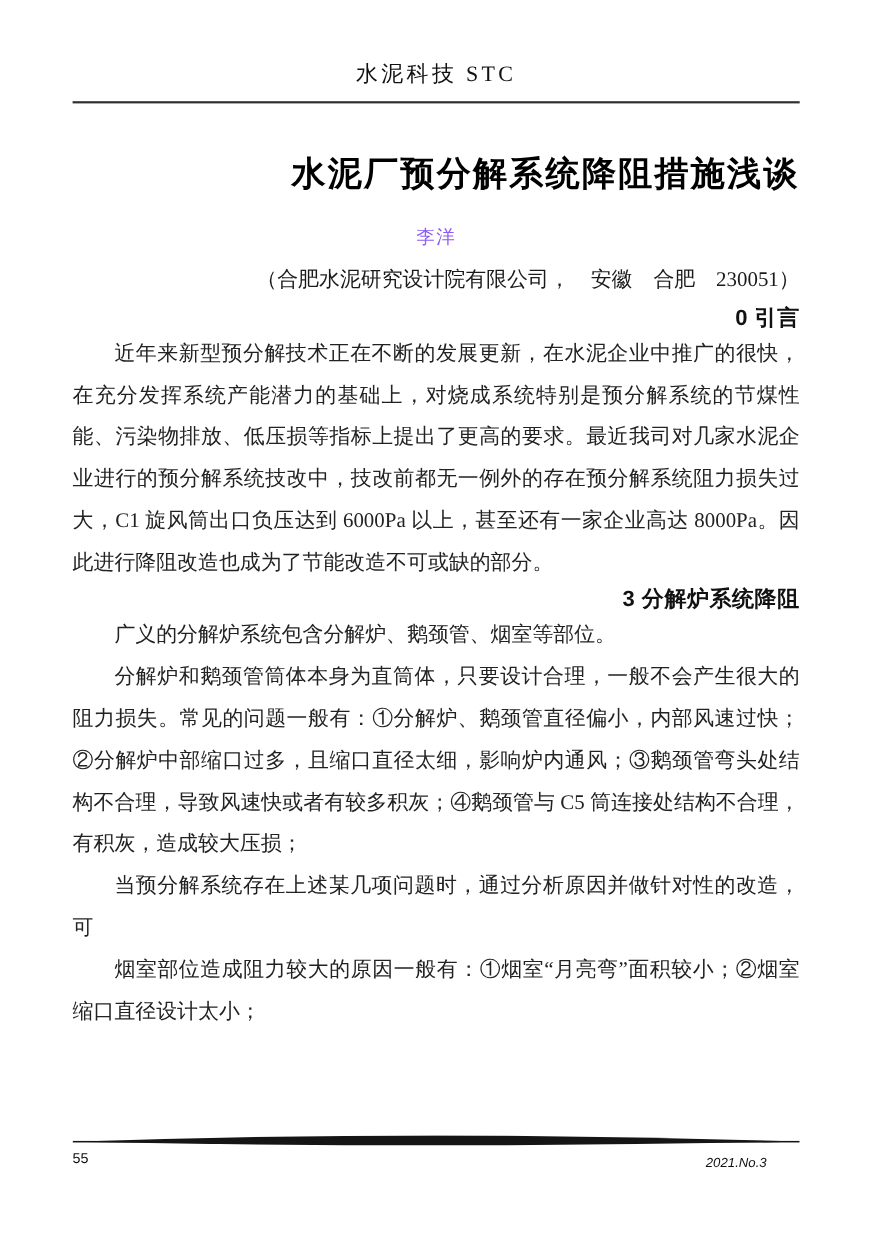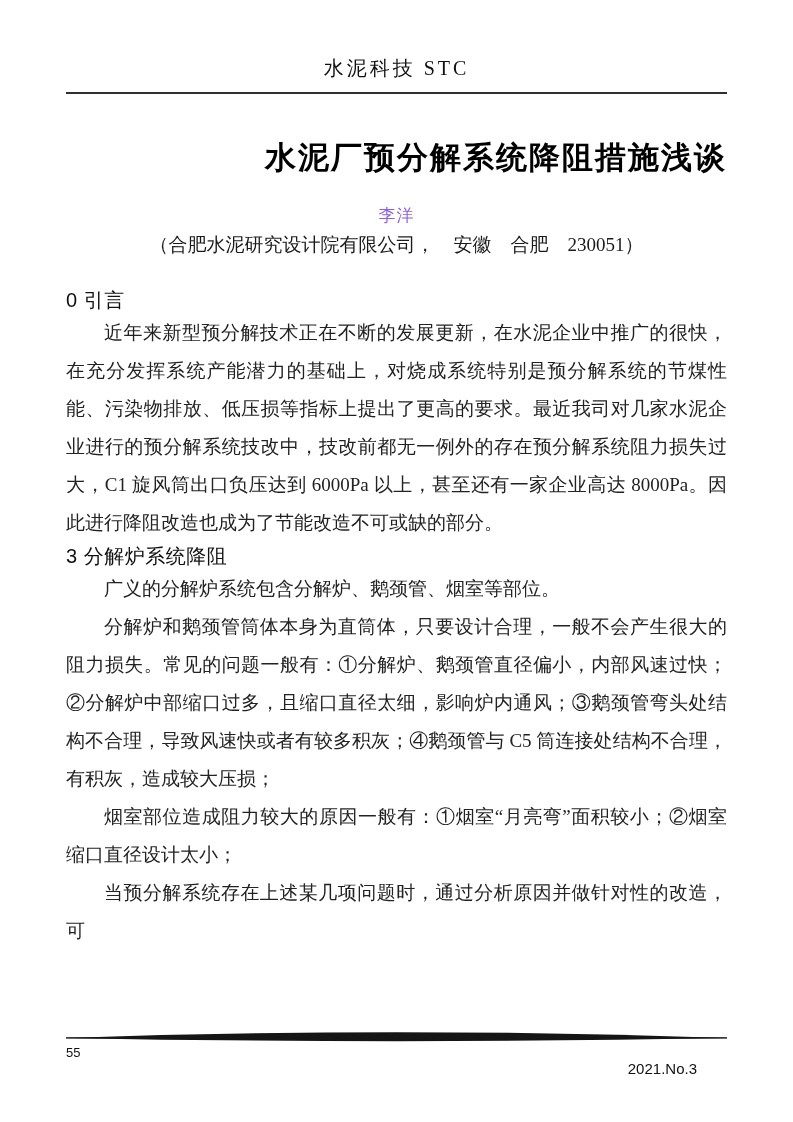--- a/index.html
+++ b/index.html
@@ -41,35 +41,36 @@
   .author {
     margin-top: 26px;
     text-align: center;
     font-family: "Liberation Serif", serif;
     font-size: 17px;
     line-height: 24px;
     letter-spacing: 1px;
     color: #8b5cf6;
   }
   .affil {
-    margin-top: 4px;
-    text-align: center;
+    margin-top: 14px;
+    text-align: right;
     font-family: "Liberation Serif", serif;
     font-size: 19px;
     line-height: 26px;
     color: #1a1a1a;
   }
   .sec-h {
-    margin: 28px 0 0 0;
+    margin: 7px 0 0 0;
     font-family: "Liberation Sans", sans-serif;
-    font-weight: 400;
+    font-weight: 700;
     font-size: 20px;
     line-height: 28px;
     letter-spacing: 0.5px;
     color: #111111;
+    text-align: right;
   }
   .sec-h.tight { margin-top: 0; }
   .body-p {
     margin: 0;
     font-family: "Liberation Serif", serif;
     font-size: 19px;
     line-height: 38px;
     text-align: justify;
     text-indent: 2em;
     color: #222222;
@@ -86,22 +87,23 @@
     margin-top: 1px;
     text-align: left;
     font-family: "Liberation Sans", sans-serif;
     font-size: 13px;
     line-height: 16px;
     color: #111111;
   }
   .issue {
     position: absolute;
     right: 30px;
-    top: 16px;
-    font-size: 15px;
+    top: 4px;
+    font-size: 12px;
+    font-style: italic;
   }
 </style>
 </head>
 <body>
 
 <div class="page">
 
   <header>
     <div class="journal">水泥科技 STC</div>
     <div class="header-rule"></div>
@@ -114,22 +116,22 @@
 
   <section>
     <h2 class="sec-h">0 引言</h2>
     <p class="body-p">近年来新型预分解技术正在不断的发展更新，在水泥企业中推广的很快，在充分发挥系统产能潜力的基础上，对烧成系统特别是预分解系统的节煤性能、污染物排放、低压损等指标上提出了更高的要求。最近我司对几家水泥企业进行的预分解系统技改中，技改前都无一例外的存在预分解系统阻力损失过大，C1 旋风筒出口负压达到 6000Pa 以上，甚至还有一家企业高达 8000Pa。因此进行降阻改造也成为了节能改造不可或缺的部分。</p>
   </section>
 
   <section>
     <h2 class="sec-h tight">3 分解炉系统降阻</h2>
     <p class="body-p">广义的分解炉系统包含分解炉、鹅颈管、烟室等部位。</p>
     <p class="body-p">分解炉和鹅颈管筒体本身为直筒体，只要设计合理，一般不会产生很大的阻力损失。常见的问题一般有：①分解炉、鹅颈管直径偏小，内部风速过快；②分解炉中部缩口过多，且缩口直径太细，影响炉内通风；③鹅颈管弯头处结构不合理，导致风速快或者有较多积灰；④鹅颈管与 C5 筒连接处结构不合理，有积灰，造成较大压损；</p>
+    <p class="body-p">当预分解系统存在上述某几项问题时，通过分析原因并做针对性的改造，可</p>
     <p class="body-p">烟室部位造成阻力较大的原因一般有：①烟室“月亮弯”面积较小；②烟室缩口直径设计太小；</p>
-    <p class="body-p">当预分解系统存在上述某几项问题时，通过分析原因并做针对性的改造，可</p>
   </section>
 
   <footer class="footer">
     <svg class="footer-divider" viewBox="0 0 661 12" xmlns="http://www.w3.org/2000/svg" aria-hidden="true">
       <rect x="0" y="5.2" width="661" height="1.4" fill="#151515"></rect>
       <path d="M0,5.9 Q330.5,-5.5 661,5.9 Q330.5,12.5 0,5.9 Z" fill="#151515"></path>
     </svg>
     <div class="footer-row">
       <span class="pageno">55</span>
       <span class="issue">2021.No.3</span>

